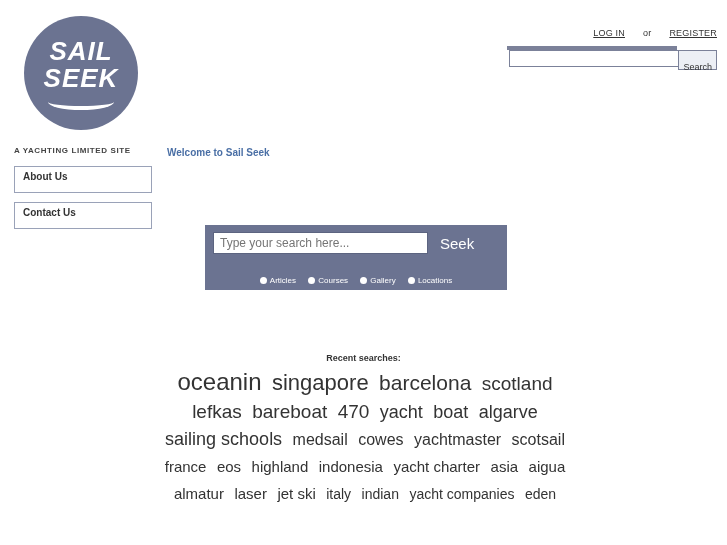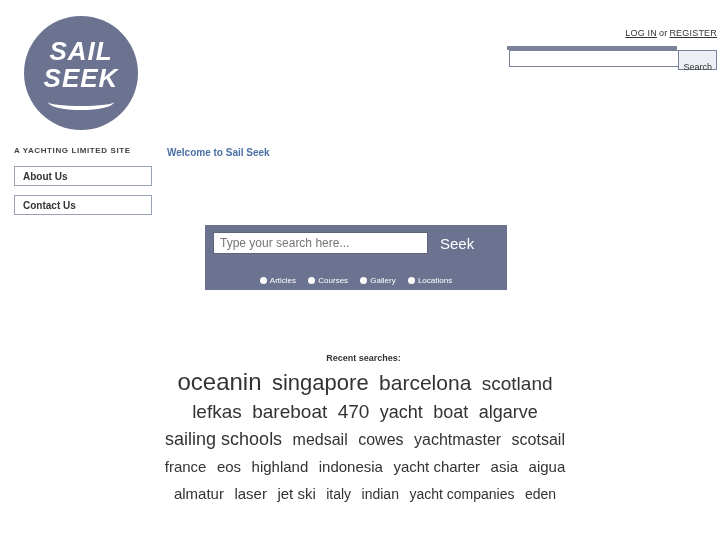--- a/index.html
+++ b/index.html
@@ -24,21 +24,21 @@
     font-size: 9px;
     color: #333;
     letter-spacing: 0.2px;
   }
   .account-bar a {
     color: #333;
     text-decoration: underline;
   }
   .account-bar .sep {
     text-decoration: none;
-    padding: 0 2px;
+    padding: 0 18px;
   }
 
   
   .top-search {
     position: absolute;
     top: 50px;
     right: 10px;
     display: flex;
     align-items: stretch;
   }
@@ -130,21 +130,21 @@
   .nav {
     position: absolute;
     left: 14px;
     top: 166px;
     width: 138px;
   }
   .nav-item {
     display: block;
     border: 1px solid #9aa2b8;
     background: #ffffff;
-    height: 20px;
+    height: 27px;
     line-height: 20px;
     margin-bottom: 9px;
     padding-left: 8px;
     font-size: 10px;
     font-weight: bold;
     color: #333;
     text-decoration: none;
     box-sizing: border-box;
   }
 

